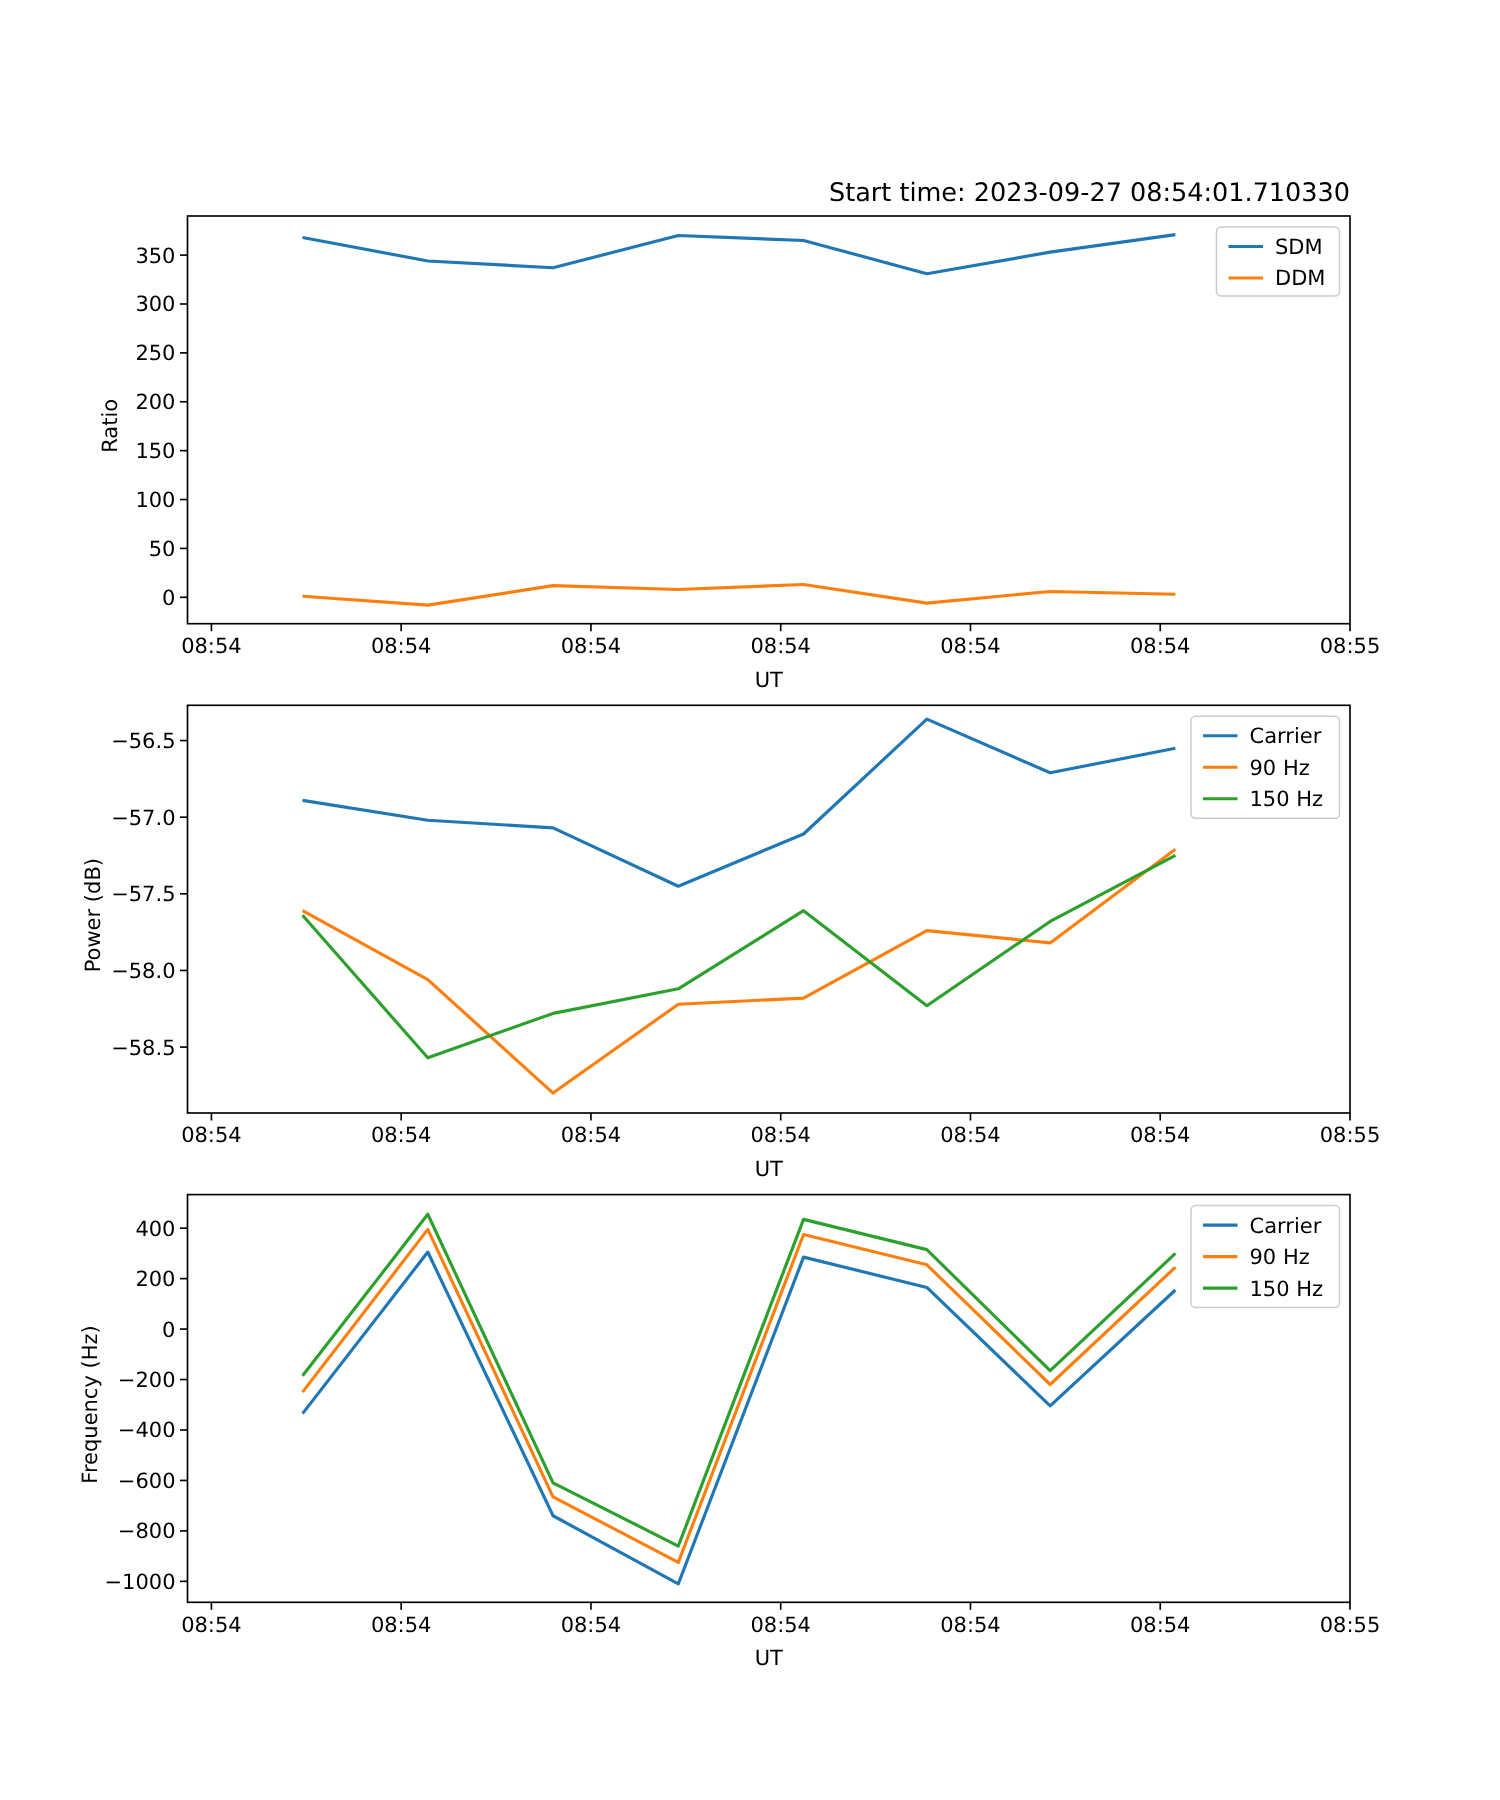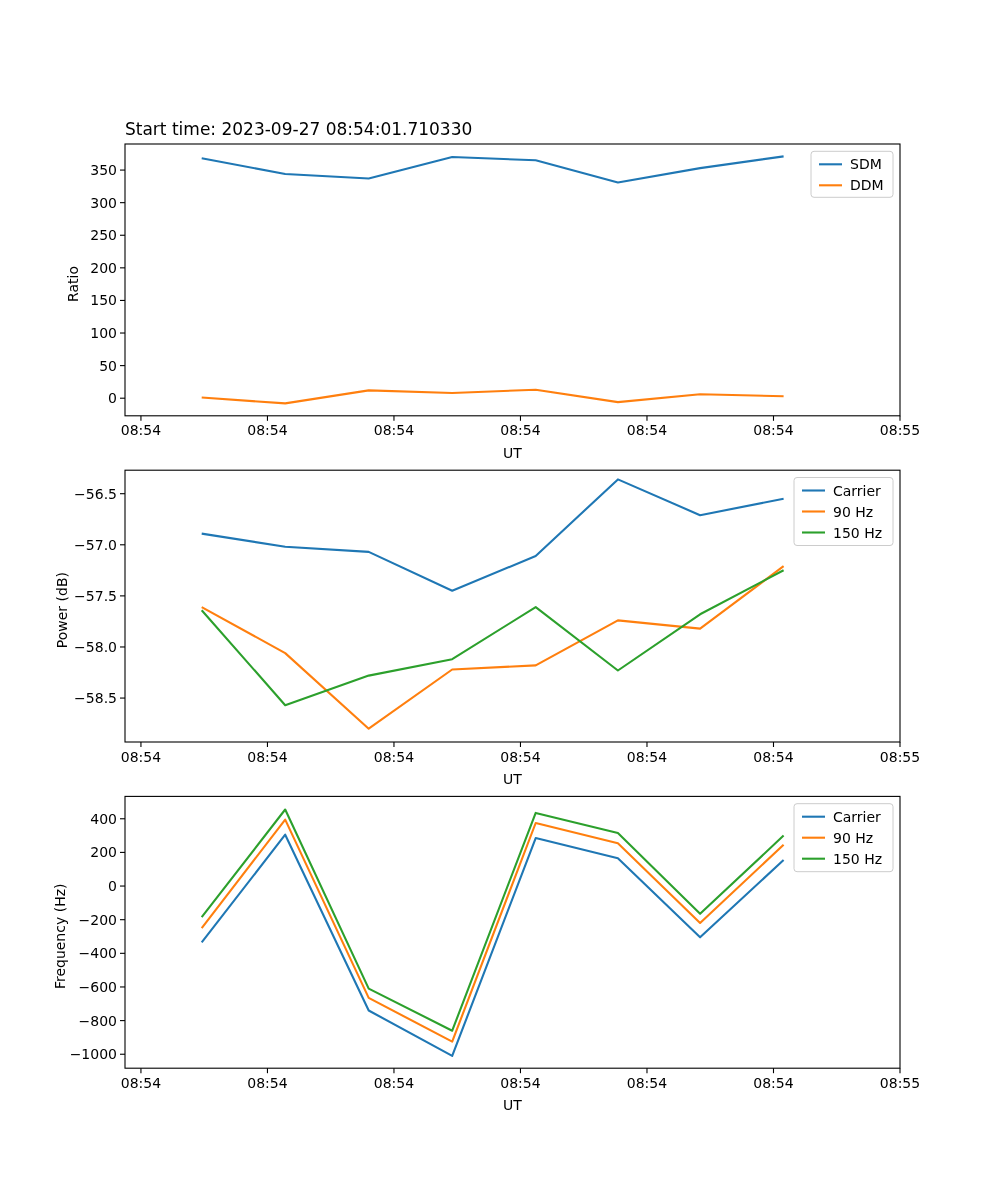--- a/index.html
+++ b/index.html
@@ -9,21 +9,21 @@
     height: 1200px;
     background: #ffffff;
     font-family: "DejaVu Sans", sans-serif;
     overflow: hidden;
   }
   .fig-title {
     position: absolute;
     left: 125px;
     top: 119px;
     width: 775px;
-    text-align: left;
+    text-align: right;
     font-size: 17px;
     color: #000000;
     white-space: nowrap;
   }
   svg { position: absolute; left: 0; top: 0; }
   svg text {
     font-family: "DejaVu Sans", sans-serif;
     fill: #000000;
   }
   svg text.tick { font-size: 14px; }

